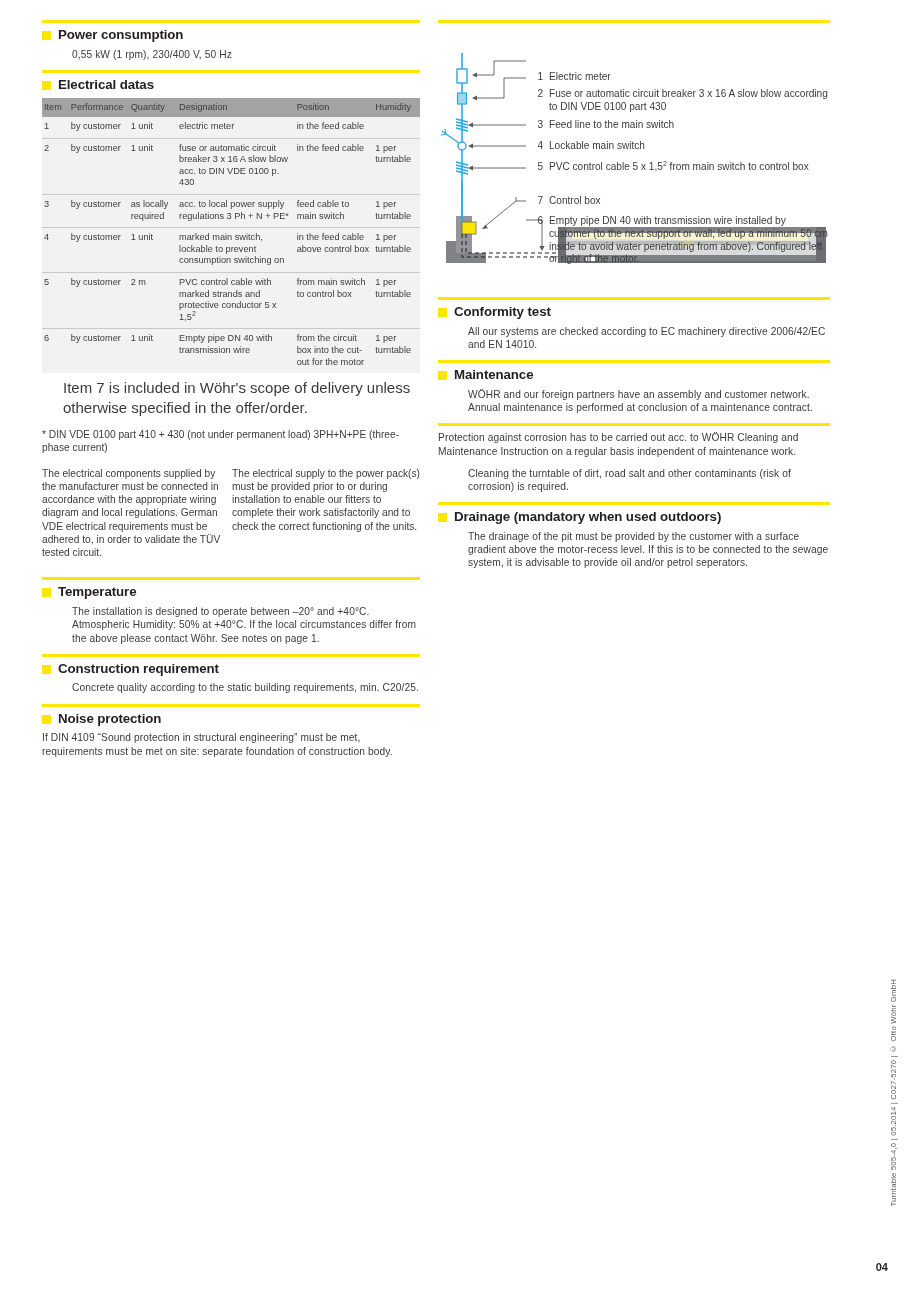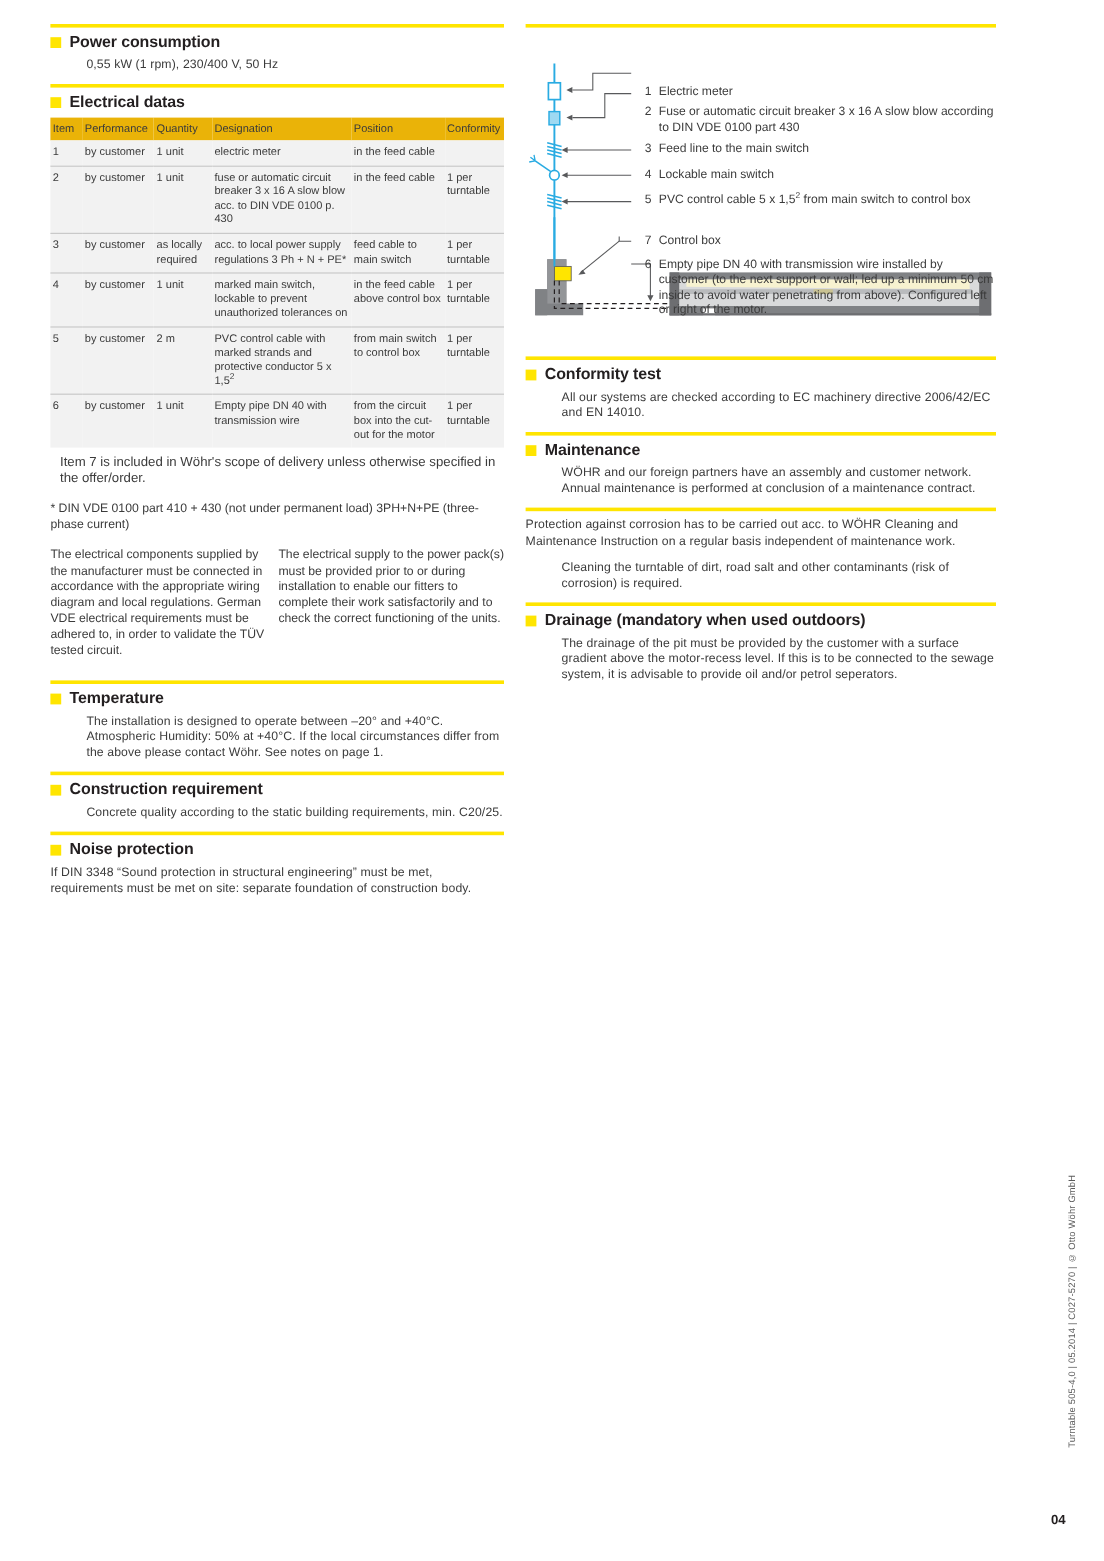--- a/index.html
+++ b/index.html
@@ -61,21 +61,21 @@
 
   
   table.edata {
     width: 100%;
     border-collapse: collapse;
     font-size: 9.2px;
     color: #3b3b3b;
     line-height: 1.26;
   }
   table.edata thead td {
-    background: #eab308;
+    background: #a3a3a3;
     padding: 4px 3px 4px 2px;
     vertical-align: top;
     border: none;
     font-weight: normal;
   }
   table.edata tbody td {
     padding: 4px 3px 5px 2px;
     vertical-align: top;
     border-top: 1px solid #c9c9c9;
     background: #f2f2f2;
@@ -83,24 +83,24 @@
   table.edata tbody tr:first-child td { border-top: none; }
   .c-item  { width: 22px; }
   .c-perf  { width: 55px; }
   .c-qty   { width: 44px; }
   .c-des   { width: 116px; }
   .c-pos   { width: 76px; }
   .c-freq  { width: 42px; }
   sup { font-size: 7px; vertical-align: super; line-height: 0; }
 
   .note-under {
-    font-size: 11px;
+    font-size: 15px;
     line-height: 1.3;
     color: #3b3b3b;
-    margin: 5px 0 0 8px;
+    margin: 5px 0 0 21px;
     border-top: none;
   }
 
   .star-note {
     font-size: 10.2px;
     line-height: 1.3;
     color: #3b3b3b;
     margin: 11px 0 0 0;
   }
 
@@ -186,21 +186,21 @@
       </div>
 
       <table class="edata">
         <thead>
           <tr>
             <td class="c-item">Item</td>
             <td class="c-perf">Performance</td>
             <td class="c-qty">Quantity</td>
             <td class="c-des">Designation</td>
             <td class="c-pos">Position</td>
-            <td class="c-freq">Conformity</td>
+            <td class="c-freq">Humidity</td>
           </tr>
         </thead>
         <tbody>
           <tr>
             <td>1</td>
             <td>by customer</td>
             <td>1 unit</td>
             <td>electric meter</td>
             <td>in the feed cable</td>
             <td></td>
@@ -218,21 +218,21 @@
             <td>by customer</td>
             <td>as locally required</td>
             <td>acc. to local power supply regulations 3 Ph + N + PE*</td>
             <td>feed cable to main switch</td>
             <td>1 per turntable</td>
           </tr>
           <tr>
             <td>4</td>
             <td>by customer</td>
             <td>1 unit</td>
-            <td>marked main switch, lockable to prevent unauthorized tolerances on</td>
+            <td>marked main switch, lockable to prevent consumption switching on</td>
             <td>in the feed cable above control box</td>
             <td>1 per turntable</td>
           </tr>
           <tr>
             <td>5</td>
             <td>by customer</td>
             <td>2 m</td>
             <td><span>PVC control cable with marked strands and protective conductor 5 x 1,5</span><sup>2</sup></td>
             <td>from main switch to control box</td>
             <td>1 per turntable</td>
@@ -274,21 +274,21 @@
       </div>
       <p class="body gap-lg">Concrete quality according to  the static building requirements, min. C20/25.</p>
     </div>
 
     <div>
       <div class="rule"></div>
       <div class="sect-head">
         <span class="sq"></span>
         <span class="sect-title">Noise protection</span>
       </div>
-      <p class="body">If DIN 3348 “Sound protection in structural engineering” must be met, requirements must be met on site: separate foundation of construction body.</p>
+      <p class="body">If DIN 4109 “Sound protection in structural engineering” must be met, requirements must be met on site: separate foundation of construction body.</p>
     </div>
 
   </div>
 
   <div class="col-right">
 
     <div>
       <div class="rule"></div>
 
       <div class="diagram">

